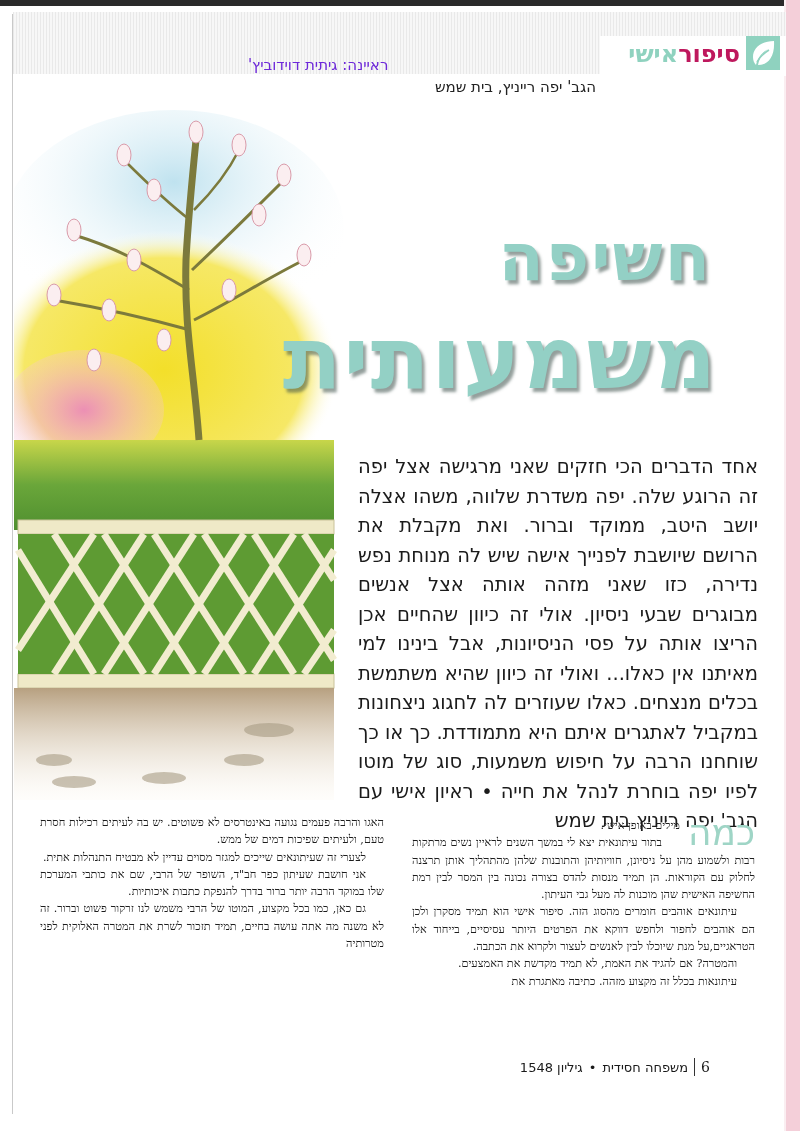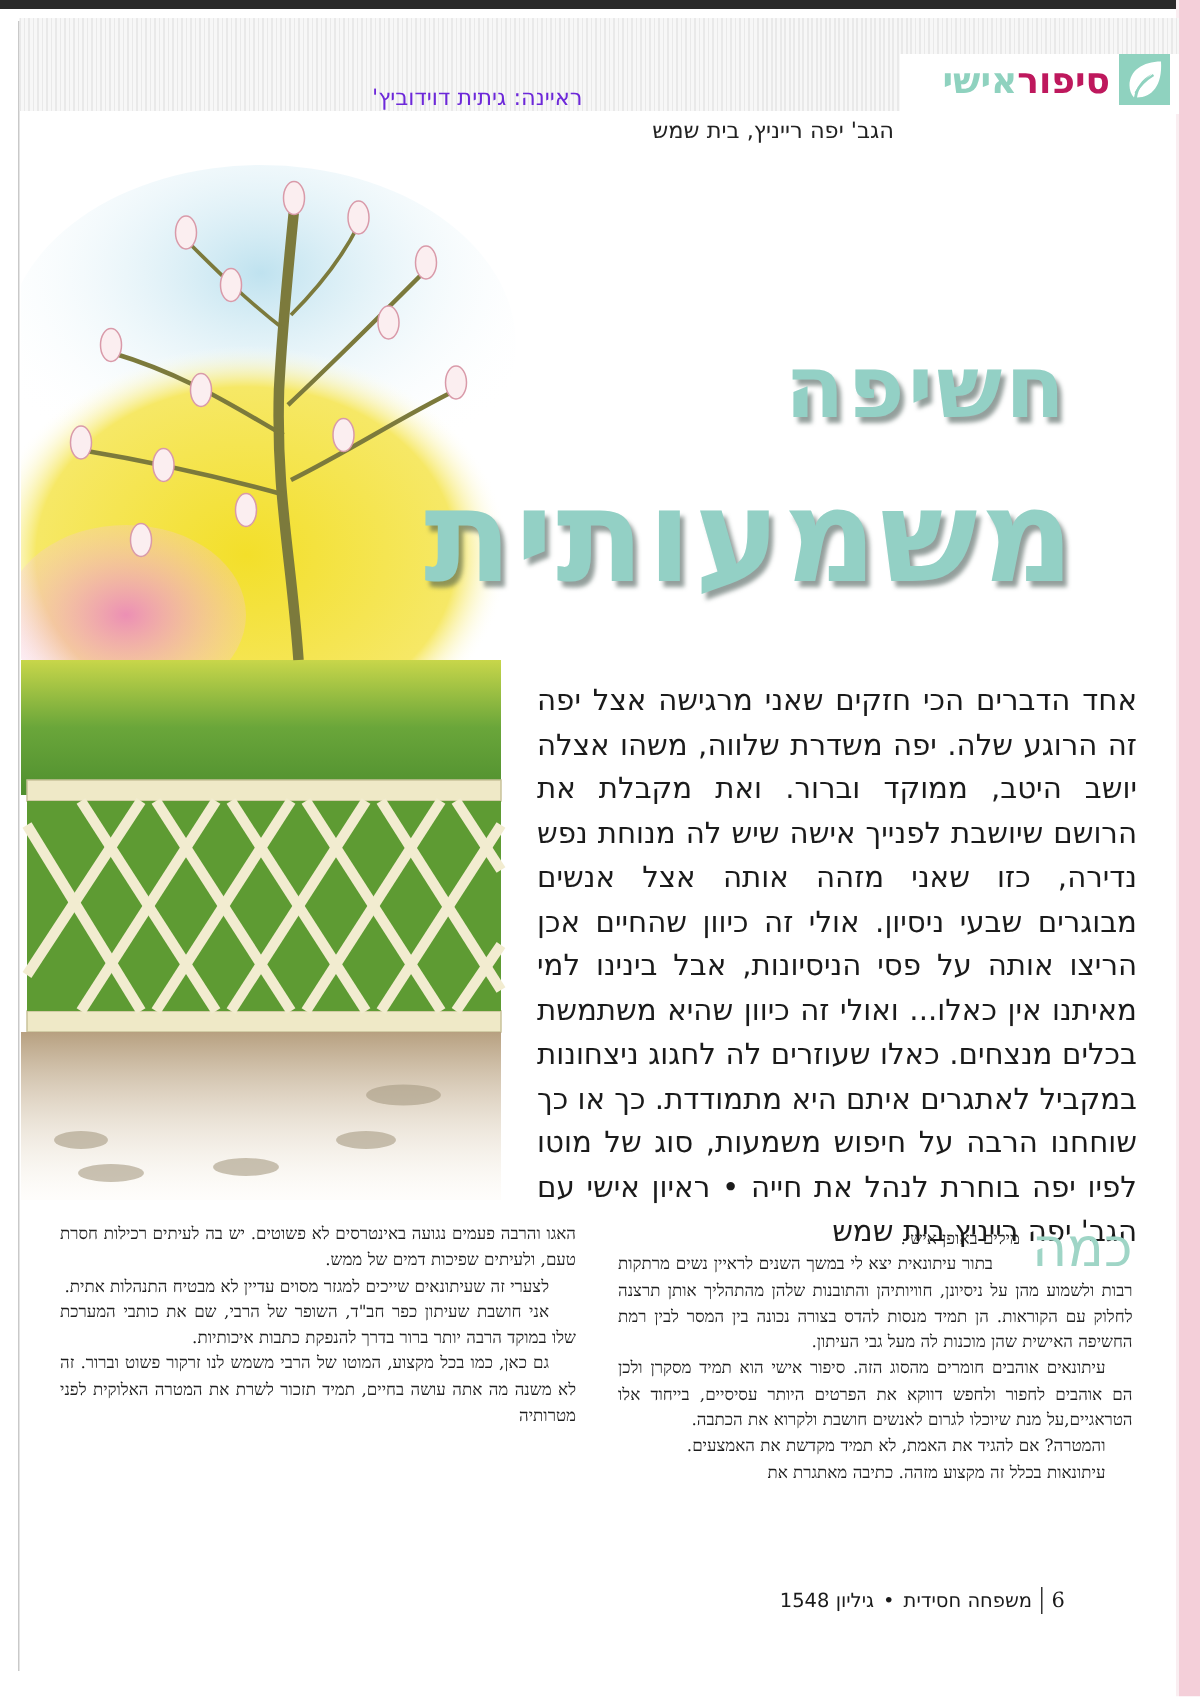--- a/index.html
+++ b/index.html
@@ -47,21 +47,21 @@
   .illustration { position:absolute; left:14px; top:110px; width:330px; height:690px; }
 
   
   .title {
     position:absolute; right:88px; top:208px; direction:rtl; text-align:right;
     font-family:"DejaVu Sans", sans-serif; font-weight:bold;
     color:#93d0c5;
     text-shadow: 3px 4px 3px rgba(60,80,75,0.55);
     letter-spacing:2px;
   }
-  .title .line1 { font-size:58px; line-height:100px; display:block; }
+  .title .line1 { font-size:66px; line-height:100px; display:block; }
   .title .line2 { font-size:86px; line-height:100px; display:block; margin-right:-6px;text-align:center; }
 
   
   .lead {
     position:absolute; left:358px; top:452px; width:400px; direction:rtl; text-align:justify;
     font-family:"DejaVu Sans", sans-serif; font-size:19.5px; line-height:29.5px; color:#1b1b1b;
   }
 
   
   .col {
@@ -196,21 +196,21 @@
   <span class="line1">חשיפה</span>
   <span class="line2">משמעותית</span>
 </div>
 
 <div class="lead">אחד הדברים הכי חזקים שאני מרגישה אצל יפה זה הרוגע שלה. יפה משדרת שלווה, משהו אצלה יושב היטב, ממוקד וברור. ואת מקבלת את הרושם שיושבת לפנייך אישה שיש לה מנוחת נפש נדירה, כזו שאני מזהה אותה אצל אנשים מבוגרים שבעי ניסיון. אולי זה כיוון שהחיים אכן הריצו אותה על פסי הניסיונות, אבל בינינו למי מאיתנו אין כאלו... ואולי זה כיוון שהיא משתמשת בכלים מנצחים. כאלו שעוזרים לה לחגוג ניצחונות במקביל לאתגרים איתם היא מתמודדת. כך או כך שוחחנו הרבה על חיפוש משמעות, סוג של מוטו לפיו יפה בוחרת לנהל את חייה • ראיון אישי עם הגב' יפה רייניץ בית שמש</div>
 
 <div class="col col-right">
   <span class="dropcap">כמה</span>
   <p>מילים באופן אישי.</p>
   <p class="ind">בתור עיתונאית יצא לי במשך השנים לראיין נשים מרתקות רבות ולשמוע מהן על ניסיונן, חוויותיהן והתובנות שלהן מהתהליך אותן תרצנה לחלוק עם הקוראות. הן תמיד מנסות להדס בצורה נכונה בין המסר לבין רמת החשיפה האישית שהן מוכנות לה מעל גבי העיתון.</p>
-  <p class="ind">עיתונאים אוהבים חומרים מהסוג הזה. סיפור אישי הוא תמיד מסקרן ולכן הם אוהבים לחפור ולחפש דווקא את הפרטים היותר עסיסיים, בייחוד אלו הטראגיים,על מנת שיוכלו לגרום לאנשים חושבת ולקרוא את הכתבה.</p>
+  <p class="ind">עיתונאים אוהבים חומרים מהסוג הזה. סיפור אישי הוא תמיד מסקרן ולכן הם אוהבים לחפור ולחפש דווקא את הפרטים היותר עסיסיים, בייחוד אלו הטראגיים,על מנת שיוכלו לבין לאנשים לעצור ולקרוא את הכתבה.</p>
   <p class="ind">והמטרה? אם להגיד את האמת, לא תמיד מקדשת את האמצעים.</p>
   <p class="ind">עיתונאות בכלל זה מקצוע מזהה. כתיבה מאתגרת את</p>
 </div>
 
 <div class="col col-left">
   <p>האגו והרבה פעמים נגועה באינטרסים לא פשוטים. יש בה לעיתים רכילות חסרת טעם, ולעיתים שפיכות דמים של ממש.</p>
   <p class="ind">לצערי זה שעיתונאים שייכים למגזר מסוים עדיין לא מבטיח התנהלות אתית.</p>
   <p class="ind">אני חושבת שעיתון כפר חב"ד, השופר של הרבי, שם את כותבי המערכת שלו במוקד הרבה יותר ברור בדרך להנפקת כתבות איכותיות.</p>
   <p class="ind">גם כאן, כמו בכל מקצוע, המוטו של הרבי משמש לנו זרקור פשוט וברור. זה לא משנה מה אתה עושה בחיים, תמיד תזכור לשרת את המטרה האלוקית לפני מטרותיה</p>
 </div>

